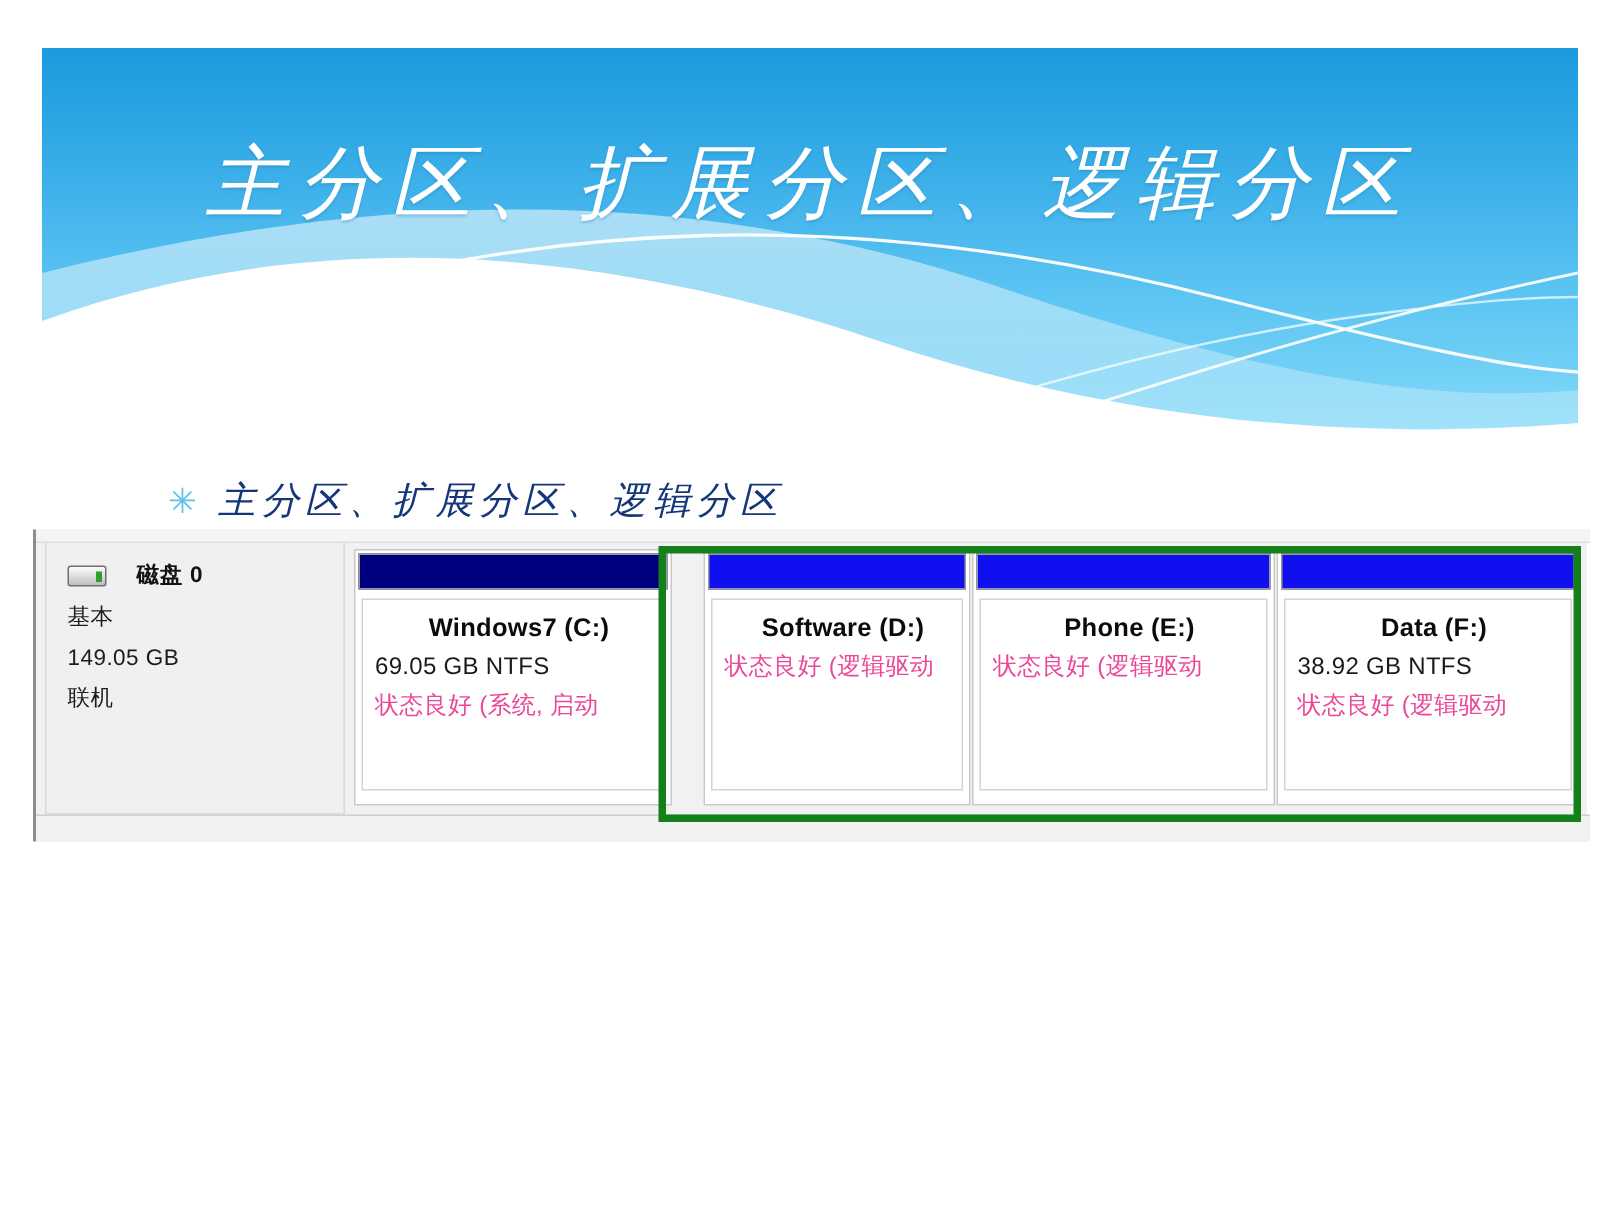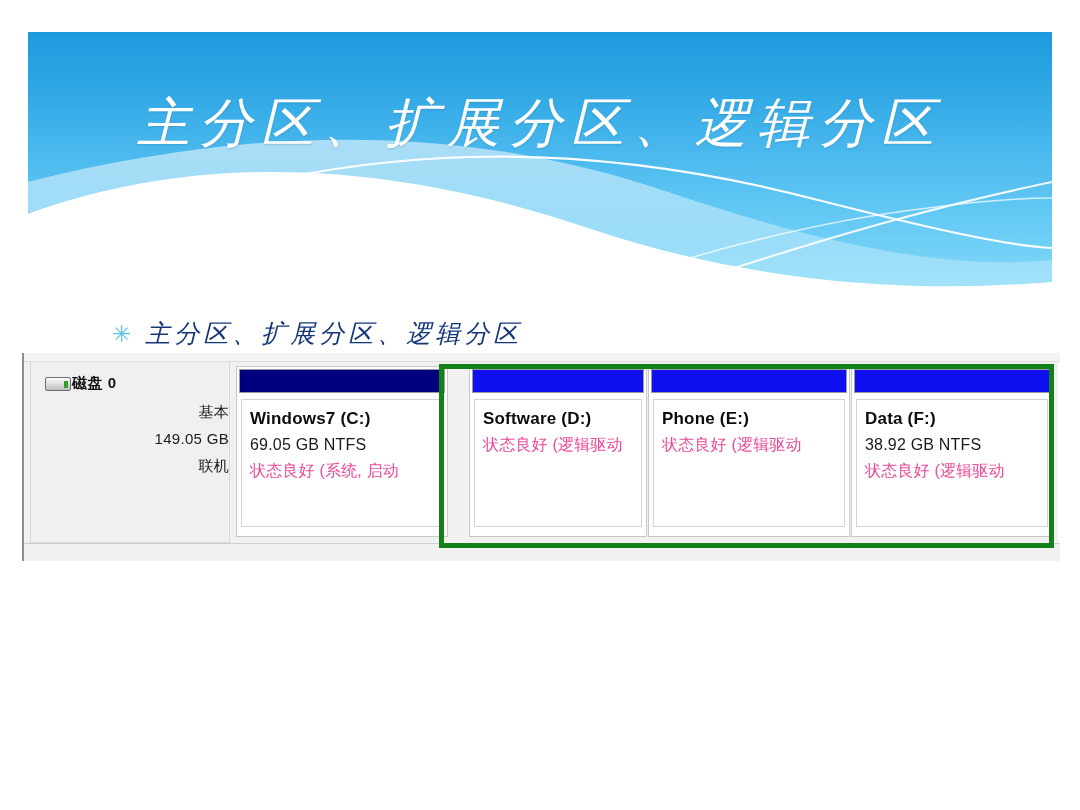--- a/index.html
+++ b/index.html
@@ -120,21 +120,21 @@
     height: 181px;
     background: #f0f0f0;
     border: 1px solid #d8d8d8;
     border-top: none;
     box-sizing: border-box;
     padding: 12px 0 0 14px;
   }
   #disk-head {
     display: flex;
     align-items: center;
-    gap: 1px;
+    gap: 20px;
     margin-bottom: 5px;
   }
   .disk-glyph {
     width: 26px;
     height: 14px;
     border: 1px solid #6e6e6e;
     border-radius: 2px;
     background: linear-gradient(180deg,#fdfdfd 0%,#dadada 55%,#bfbfbf 100%);
     position: relative;
     box-sizing: border-box;
@@ -152,21 +152,20 @@
     font-size: 15px;
     font-weight: bold;
     color: #141414;
     letter-spacing: 0.5px;
   }
   .disk-line {
     font-size: 15px;
     color: #1c1c1c;
     line-height: 27px;
     letter-spacing: 0.3px;
-    text-align: right;
   }
 
   
   #parts {
     position: absolute;
     left: 212px;
     top: 0;
     width: 820px;
     height: 181px;
   }
@@ -194,20 +193,21 @@
     background: #ffffff;
     overflow: hidden;
   }
   .p-name {
     font-size: 17px;
     font-weight: bold;
     color: #0c0c0c;
     line-height: 26px;
     white-space: nowrap;
     letter-spacing: 0.2px;
+    text-align: center;
   }
   .p-size {
     font-size: 16px;
     color: #1a1a1a;
     line-height: 26px;
     white-space: nowrap;
     letter-spacing: 0.2px;
   }
   .p-status {
     font-size: 16px;

